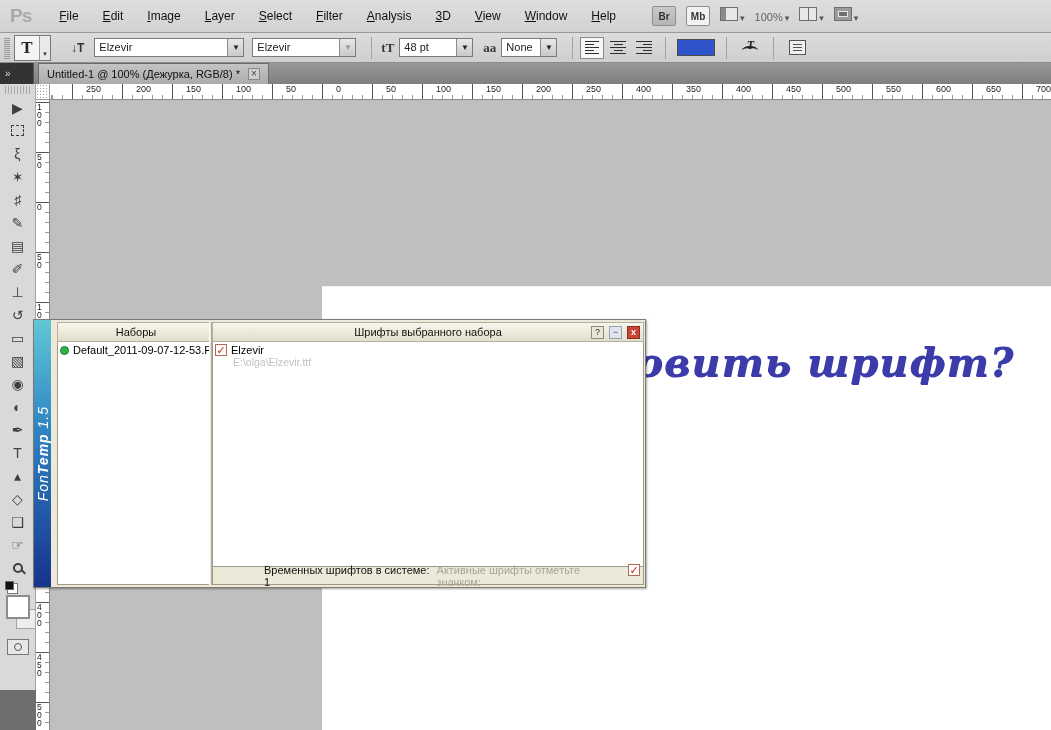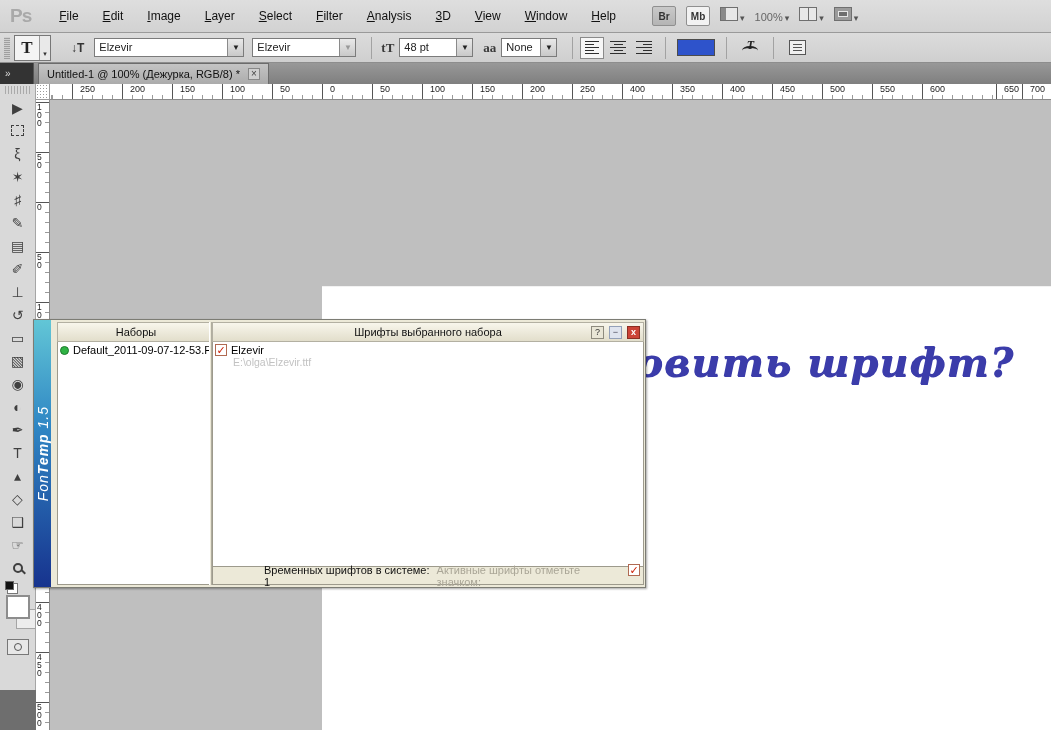--- a/index.html
+++ b/index.html
@@ -122,21 +122,21 @@
     border-right:1px solid #999; border-bottom:1px solid #999;
     background-image:radial-gradient(#9a9a9a 30%, transparent 31%);
     background-size:3px 3px; z-index:2; }
   .hruler { position:absolute; left:50px; top:0; width:1001px; height:16px; background:#fff;
     border-bottom:1px solid #8a8a8a; z-index:2; overflow:hidden;
     background-image:repeating-linear-gradient(90deg, transparent 0 1px, transparent 1px 2px,
       transparent 2px 10px), repeating-linear-gradient(90deg,#9a9a9a 0 1px, transparent 1px 10px);
     background-size:100% 100%, 100% 4px; background-position:2px 0, 2px 100%;
     background-repeat:no-repeat, repeat-x; }
   .hruler .rl { position:absolute; top:0; height:16px; border-left:1px solid #555;
-    font-size:9px; color:#222; padding-left:7px; line-height:10px; }
+    font-size:9px; color:#222; padding-left:13px; line-height:10px; }
   .vruler { position:absolute; left:36px; top:16px; width:14px; height:630px;
     background:#fff; border-right:1px solid #8a8a8a; z-index:2; overflow:hidden;
     background-image:repeating-linear-gradient(#9a9a9a 0 1px, transparent 1px 10px);
     background-size:4px 100%; background-position:100% 2px; background-repeat:repeat-y; }
   .vruler .rl { position:absolute; left:0; width:14px; border-top:1px solid #555;
     font-size:8.5px; color:#222; line-height:8px; white-space:pre-line; text-align:left;
     padding-left:1px; }
 
   
   .pasteboard { position:absolute; left:50px; top:16px; width:1001px; height:630px;
@@ -332,21 +332,21 @@
         <span class="rl" style="left: 422px;">150</span>
         <span class="rl" style="left: 472px;">200</span>
         <span class="rl" style="left: 522px;">250</span>
         <span class="rl" style="left: 572px;">400</span>
         <span class="rl" style="left: 622px;">350</span>
         <span class="rl" style="left: 672px;">400</span>
         <span class="rl" style="left: 722px;">450</span>
         <span class="rl" style="left: 772px;">500</span>
         <span class="rl" style="left: 822px;">550</span>
         <span class="rl" style="left: 872px;">600</span>
-        <span class="rl" style="left: 922px; margin-left: 24px;">650</span>
+        <span class="rl" style="left: 922px;">650</span>
         <span class="rl" style="left: 972px;">700</span>
       </div>
     <div class="vruler" id="vruler">
         <span class="rl" style="top: 2px;">1
 0
 0</span>
         <span class="rl" style="top: 52px;">5
 0</span>
         <span class="rl" style="top: 102px;">0</span>
         <span class="rl" style="top: 152px;">5

